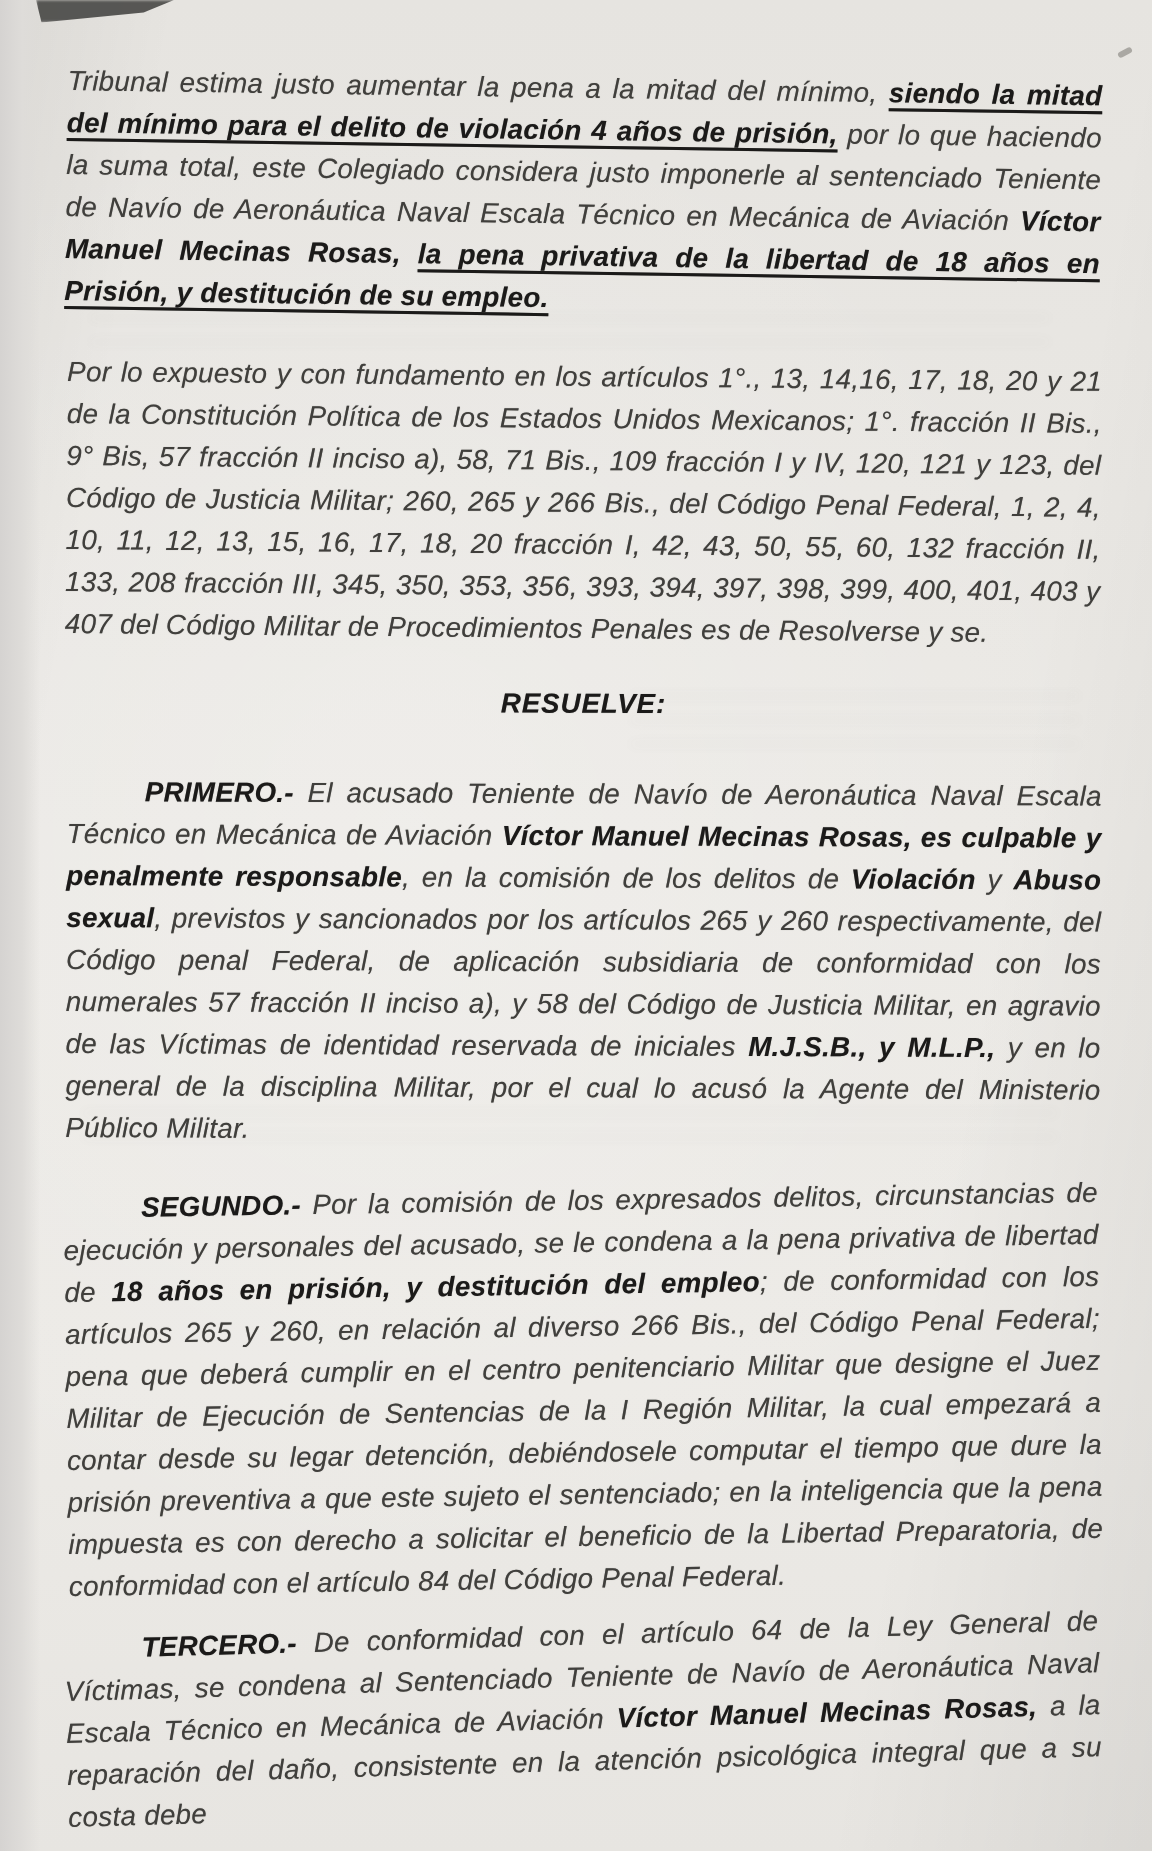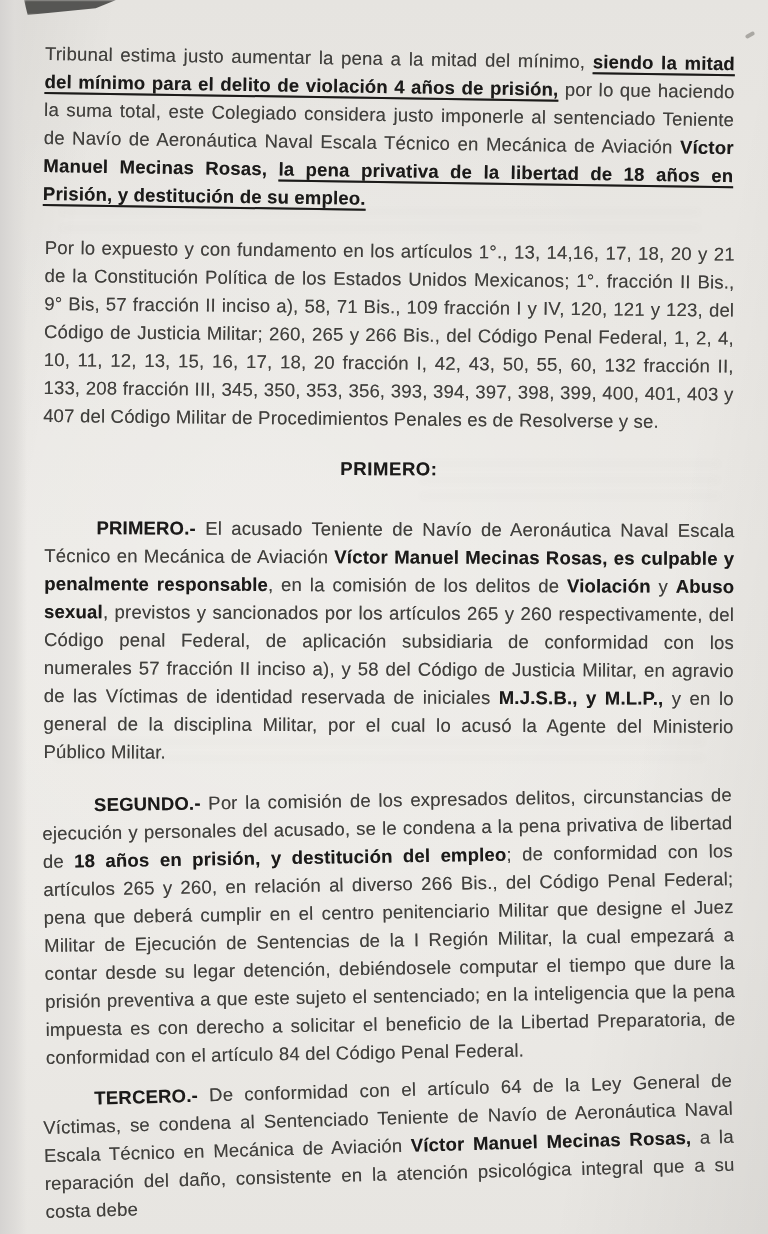--- a/index.html
+++ b/index.html
@@ -14,20 +14,21 @@
     overflow: hidden;
     font-family: "Liberation Sans", sans-serif;
   }
   .page {
     position: absolute;
     inset: 0;
     background:
       radial-gradient(ellipse 90% 60% at 35% 45%, rgba(255,255,255,0.22), rgba(255,255,255,0) 70%),
       linear-gradient(100deg, rgba(0,0,0,0.05) 0%, rgba(0,0,0,0) 12%, rgba(0,0,0,0) 78%, rgba(0,0,0,0.06) 100%),
       linear-gradient(180deg, #e6e4e0 0%, #ebe9e5 45%, #eceae6 75%, #e7e5e1 100%);
+    font-style: italic;
   }
   .paper-edge-left {
     position: absolute;
     left: 0; top: 0;
     width: 27px; height: 100%;
     background: linear-gradient(90deg, #d5d3d1 0%, #dedcd9 55%, rgba(222,220,217,0) 100%);
   }
   .corner-shadow {
     position: absolute;
     top: 0; left: 24px;
@@ -102,18 +103,18 @@
   <div class="paper-edge-left"></div>
   <div class="corner-shadow"></div>
   <div class="speck"></div>
   <div class="ghost ghost-1"></div>
   <div class="ghost ghost-2"></div>
   <div class="ghost ghost-3"></div>
 
   <div class="doc">
       <p class="para"><span>Tribunal estima justo aumentar la pena a la mitad del mínimo, </span><span class="bold underline">siendo la mitad del mínimo para el delito de violación 4 años de prisión,</span><span> por lo que haciendo la suma total, este Colegiado considera justo imponerle al sentenciado Teniente de Navío de Aeronáutica Naval Escala Técnico en Mecánica de Aviación </span><span class="bold">Víctor Manuel Mecinas Rosas, </span><span class="bold underline">la pena privativa de la libertad de 18 años en Prisión, y destitución de su empleo.</span></p>
       <p class="para"><span>Por lo expuesto y con fundamento en los artículos 1°., 13, 14,16, 17, 18, 20 y 21 de la Constitución Política de los Estados Unidos Mexicanos; 1°. fracción II Bis., 9° Bis, 57 fracción II inciso a), 58, 71 Bis., 109 fracción I y IV, 120, 121 y 123, del Código de Justicia Militar; 260, 265 y 266 Bis., del Código Penal Federal, 1, 2, 4, 10, 11, 12, 13, 15, 16, 17, 18, 20 fracción I, 42, 43, 50, 55, 60, 132 fracción II, 133, 208 fracción III, 345, 350, 353, 356, 393, 394, 397, 398, 399, 400, 401, 403 y 407 del Código Militar de Procedimientos Penales es de Resolverse y se.</span></p>
-      <p class="para heading"><span class="bold">PRIMERO:</span></p>
+      <p class="para heading"><span class="bold">RESUELVE:</span></p>
       <p class="para indent"><span class="bold">PRIMERO.-</span><span> El acusado Teniente de Navío de Aeronáutica Naval Escala Técnico en Mecánica de Aviación </span><span class="bold">Víctor Manuel Mecinas Rosas, es culpable y penalmente responsable</span><span>, en la comisión de los delitos de </span><span class="bold">Violación</span><span> y </span><span class="bold">Abuso sexual</span><span>, previstos y sancionados por los artículos 265 y 260 respectivamente, del Código penal Federal, de aplicación subsidiaria de conformidad con los numerales 57 fracción II inciso a), y 58 del Código de Justicia Militar, en agravio de las Víctimas de identidad reservada de iniciales </span><span class="bold">M.J.S.B., y M.L.P.,</span><span> y en lo general de la disciplina Militar, por el cual lo acusó la Agente del Ministerio Público Militar.</span></p>
       <p class="para indent"><span class="bold">SEGUNDO.-</span><span> Por la comisión de los expresados delitos, circunstancias de ejecución y personales del acusado, se le condena a la pena privativa de libertad de </span><span class="bold">18 años en prisión, y destitución del empleo</span><span>; de conformidad con los artículos 265 y 260, en relación al diverso 266 Bis., del Código Penal Federal; pena que deberá cumplir en el centro penitenciario Militar que designe el Juez Militar de Ejecución de Sentencias de la I Región Militar, la cual empezará a contar desde su legar detención, debiéndosele computar el tiempo que dure la prisión preventiva a que este sujeto el sentenciado; en la inteligencia que la pena impuesta es con derecho a solicitar el beneficio de la Libertad Preparatoria, de conformidad con el artículo 84 del Código Penal Federal.</span></p>
       <p class="para indent"><span class="bold">TERCERO.-</span><span> De conformidad con el artículo 64 de la Ley General de Víctimas, se condena al Sentenciado Teniente de Navío de Aeronáutica Naval Escala Técnico en Mecánica de Aviación </span><span class="bold">Víctor Manuel Mecinas Rosas,</span><span> a la reparación del daño, consistente en la atención psicológica integral que a su costa debe</span></p>
     </div>
 </div>
 
 </body></html>

